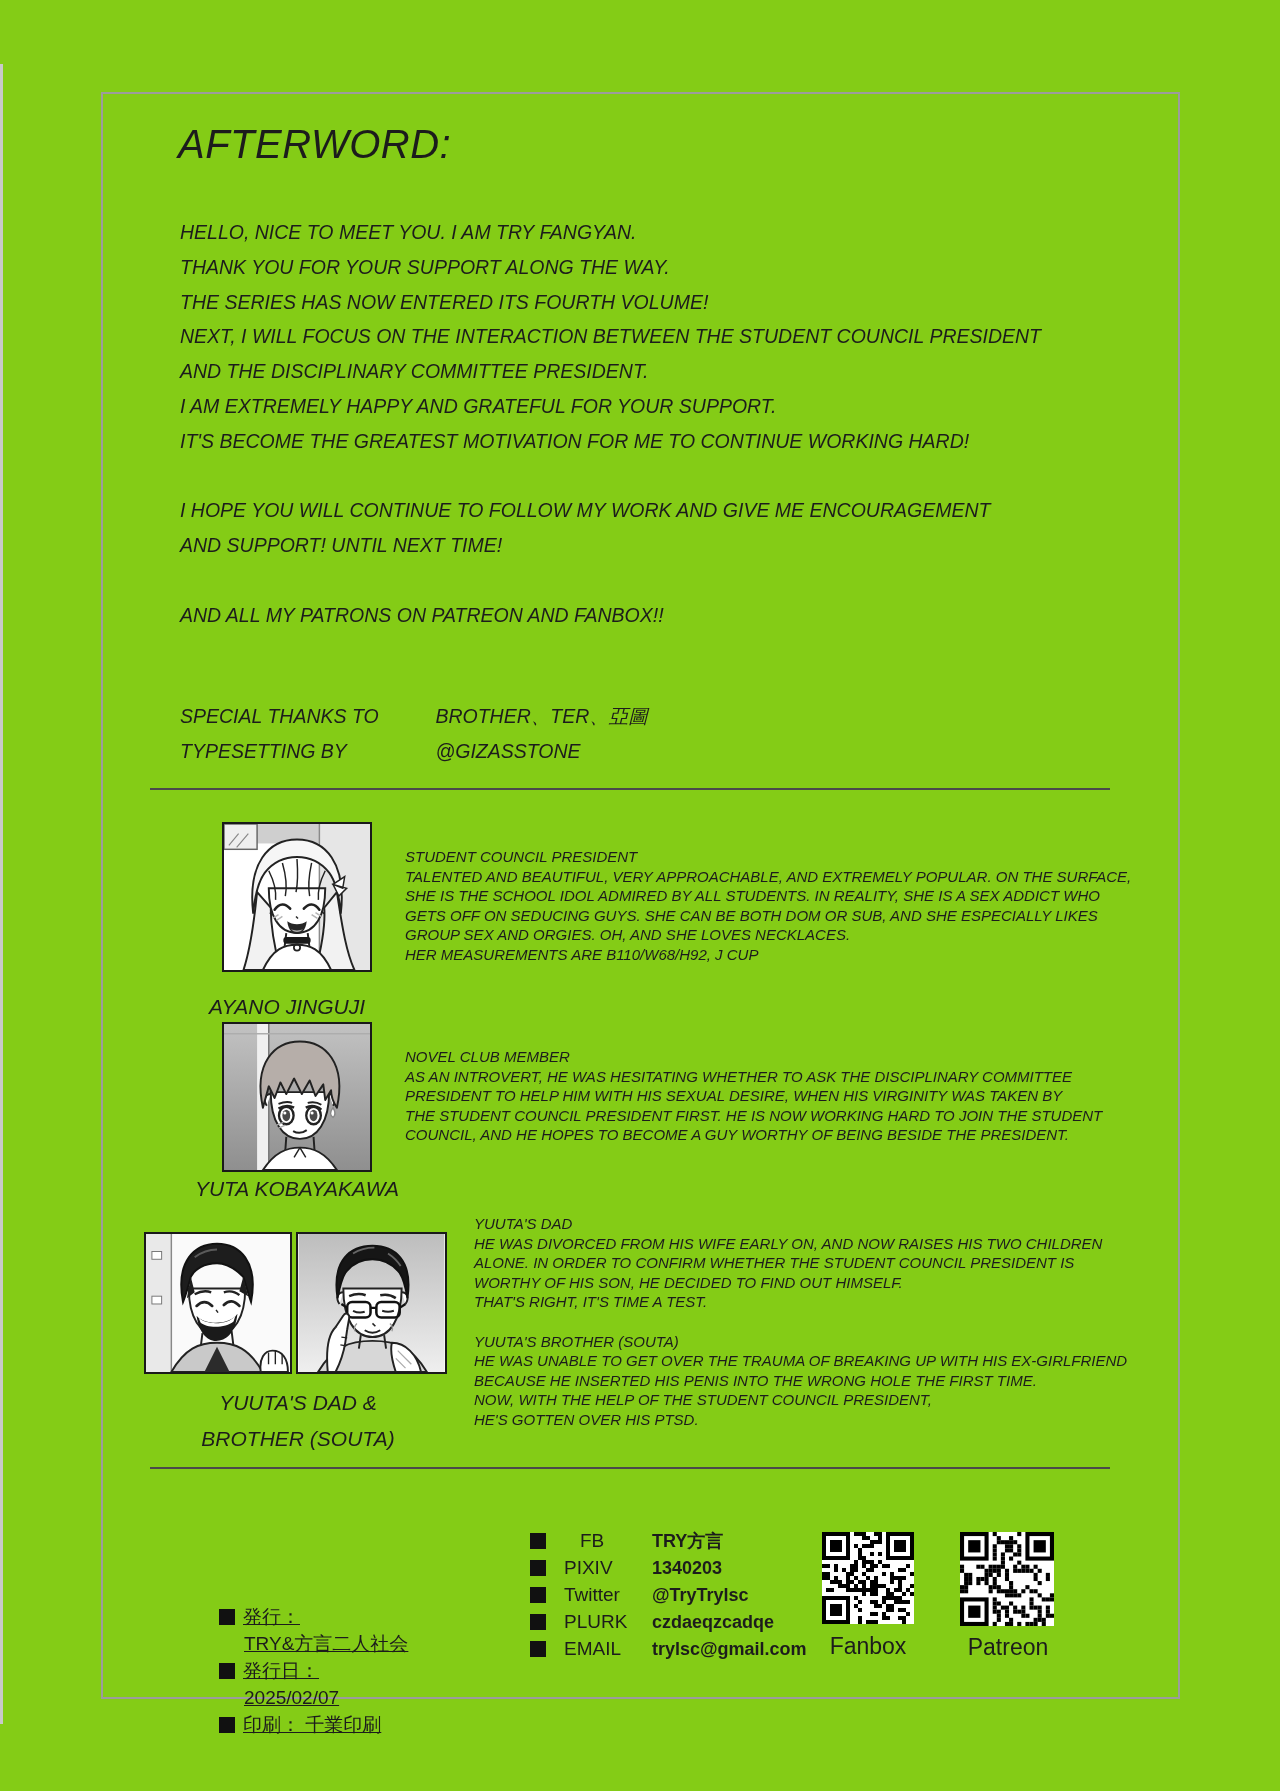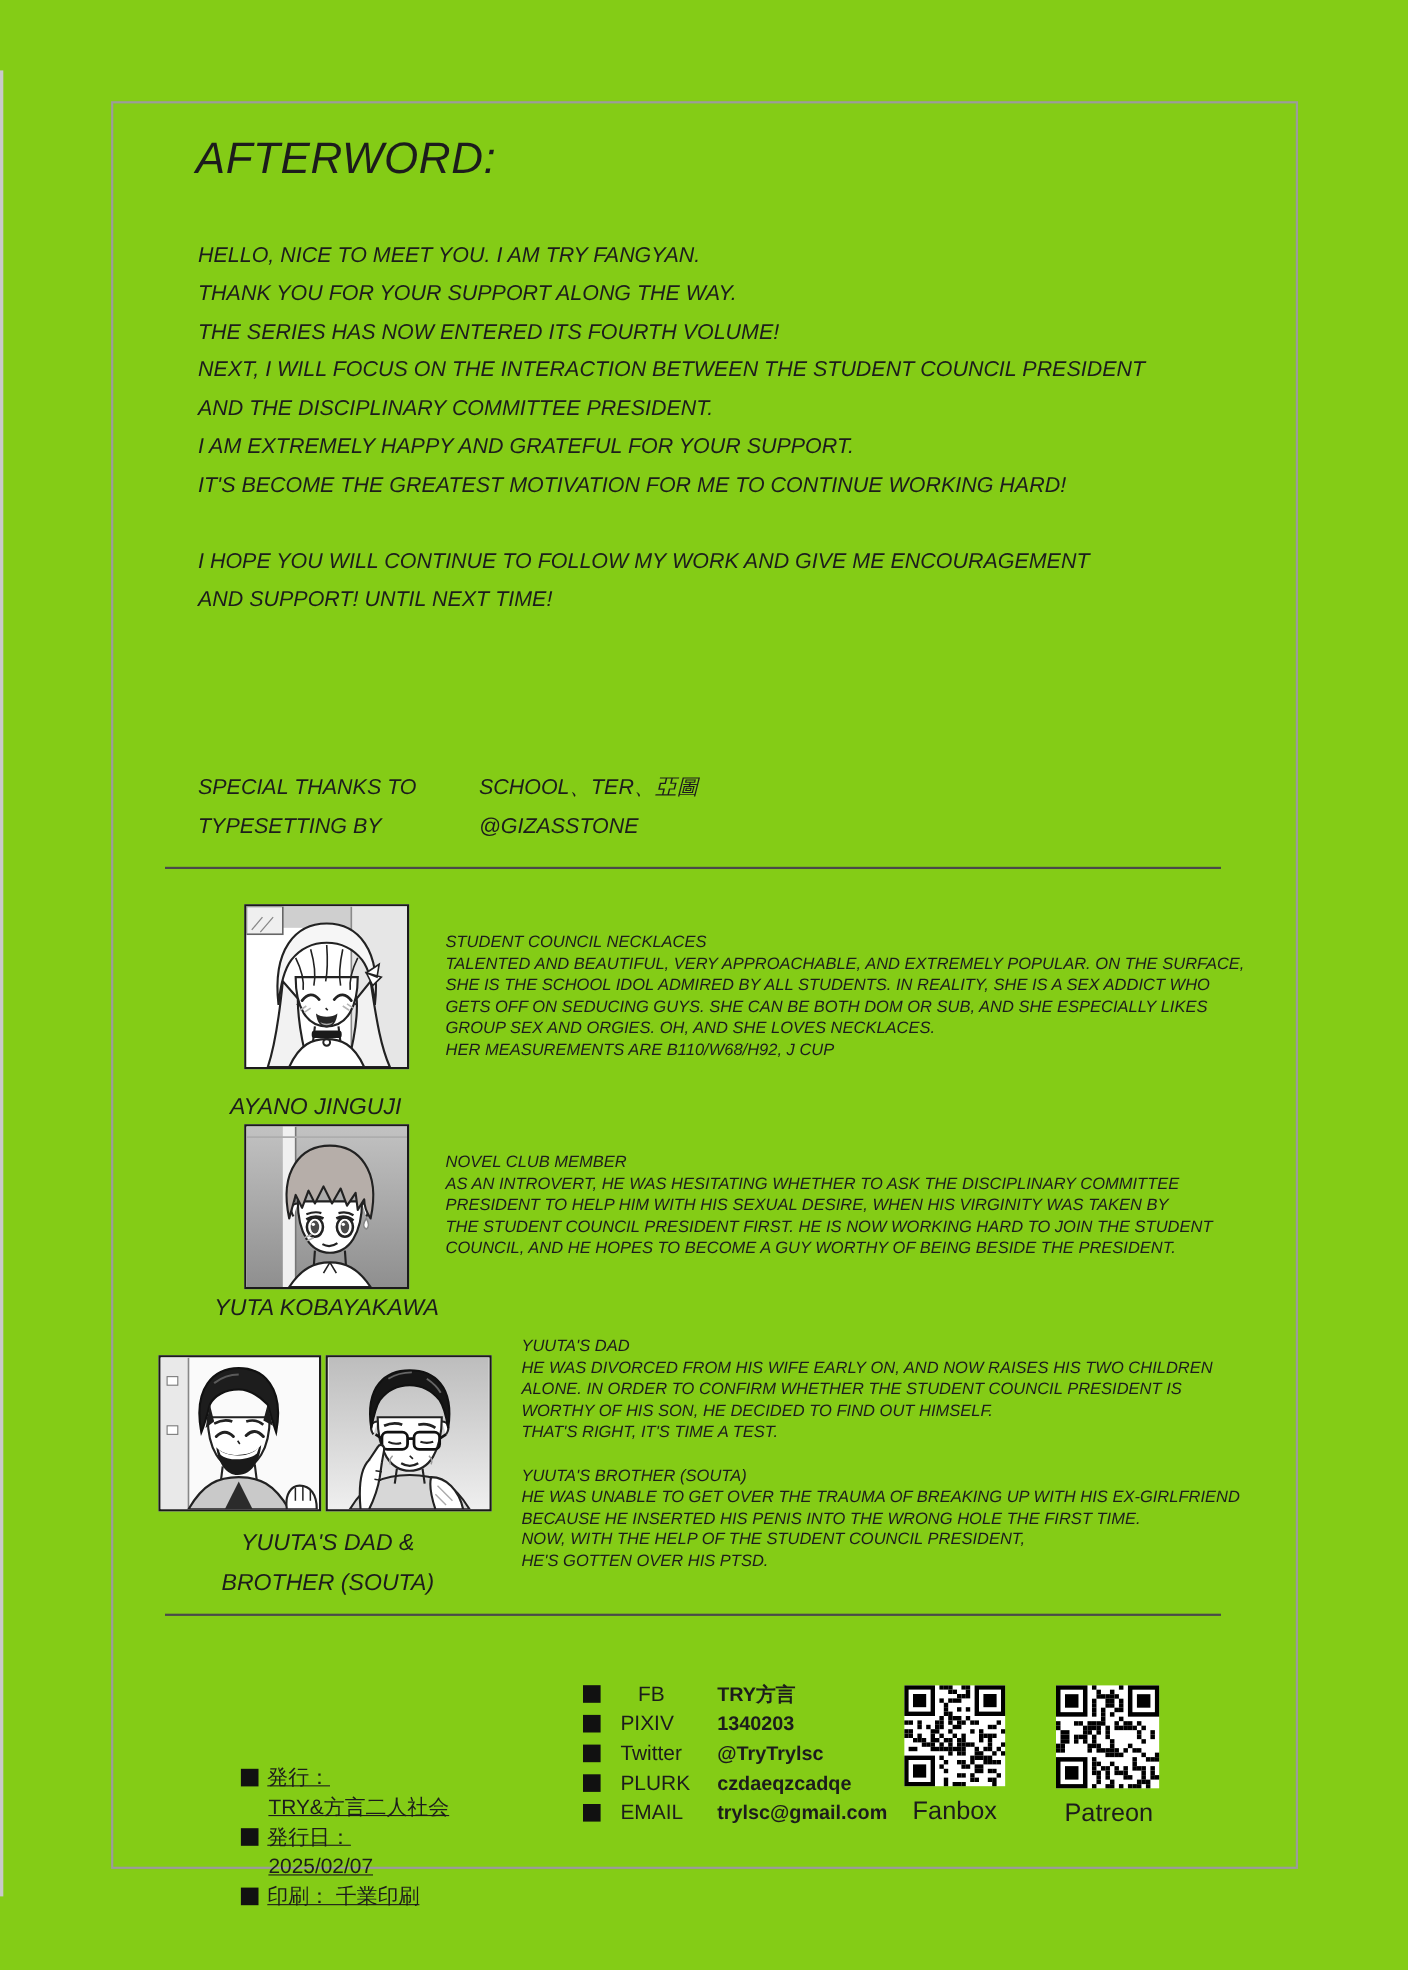--- a/index.html
+++ b/index.html
@@ -42,26 +42,27 @@
     <div class="ln">THANK YOU FOR YOUR SUPPORT ALONG THE WAY.</div>
     <div class="ln">THE SERIES HAS NOW ENTERED ITS FOURTH VOLUME!</div>
     <div class="ln">NEXT, I WILL FOCUS ON THE INTERACTION BETWEEN THE STUDENT COUNCIL PRESIDENT</div>
     <div class="ln">AND THE DISCIPLINARY COMMITTEE PRESIDENT.</div>
     <div class="ln">I AM EXTREMELY HAPPY AND GRATEFUL FOR YOUR SUPPORT.</div>
     <div class="ln">IT'S BECOME THE GREATEST MOTIVATION FOR ME TO CONTINUE WORKING HARD!</div>
     <div class="ln"></div>
     <div class="ln">I HOPE YOU WILL CONTINUE TO FOLLOW MY WORK AND GIVE ME ENCOURAGEMENT</div>
     <div class="ln">AND SUPPORT! UNTIL NEXT TIME!</div>
     <div class="ln"></div>
+    <div class="ln">AND ALL MY PATRONS ON PATREON AND FANBOX!!</div>
   </div>
 
   <div class="abs" style="left:180px;top:699px;">
     <div class="credit-row">
       <span class="credit-label">SPECIAL THANKS TO</span>
-      <span class="credit-value">SCHOOL、TER、亞圖</span>
+      <span class="credit-value">BROTHER、TER、亞圖</span>
     </div>
     <div class="credit-row">
       <span class="credit-label">TYPESETTING BY</span>
       <span class="credit-value">@GIZASSTONE</span>
     </div>
   </div>
 
   <div class="abs rule" style="left:150px;top:788px;width:960px;"></div>
 
   <div class="abs frame" style="left:222px;top:822px;width:150px;height:150px;">
@@ -85,21 +86,21 @@
       <path d="M50,90 l-3,2 M100,90 l3,2" stroke="#222" stroke-width="1.5"></path>
       <path d="M50,97 l6,-4 M54,99 l6,-4 M90,93 l6,4 M94,91 l6,4" stroke="#b5b5b5" stroke-width="1.5"></path>
       <path d="M74,95 l2,2" stroke="#222" stroke-width="1.5"></path>
       <path d="M65,100 C70,104 80,104 85,100 C84,110 79,113 75,113 C71,113 66,110 65,100 Z" fill="#262626"></path>
       <path d="M69,108 C72,110 78,110 81,108 C79,112 71,112 69,108 Z" fill="#a9a9a9"></path>
       <rect x="61" y="116" width="28" height="7" rx="3" fill="#1a1a1a"></rect>
       <circle cx="75" cy="127" r="3.2" fill="none" stroke="#222" stroke-width="1.8"></circle>
     </svg>
   </div>
   <div class="abs desc" style="left:405px;top:847px;">
-    <div class="ln">STUDENT COUNCIL NECKLACES</div>
+    <div class="ln">STUDENT COUNCIL PRESIDENT</div>
     <div class="ln">TALENTED AND BEAUTIFUL, VERY APPROACHABLE, AND EXTREMELY POPULAR. ON THE SURFACE,</div>
     <div class="ln">SHE IS THE SCHOOL IDOL ADMIRED BY ALL STUDENTS. IN REALITY, SHE IS A SEX ADDICT WHO</div>
     <div class="ln">GETS OFF ON SEDUCING GUYS. SHE CAN BE BOTH DOM OR SUB, AND SHE ESPECIALLY LIKES</div>
     <div class="ln">GROUP SEX AND ORGIES. OH, AND SHE LOVES NECKLACES.</div>
     <div class="ln">HER MEASUREMENTS ARE B110/W68/H92, J CUP</div>
   </div>
   <div class="abs name" style="left:162px;top:978px;width:250px;margin-top:16px;">AYANO JINGUJI</div>
 
   <div class="abs frame" style="left:222px;top:1022px;width:150px;height:150px;">
     <svg viewBox="0 0 150 150">

